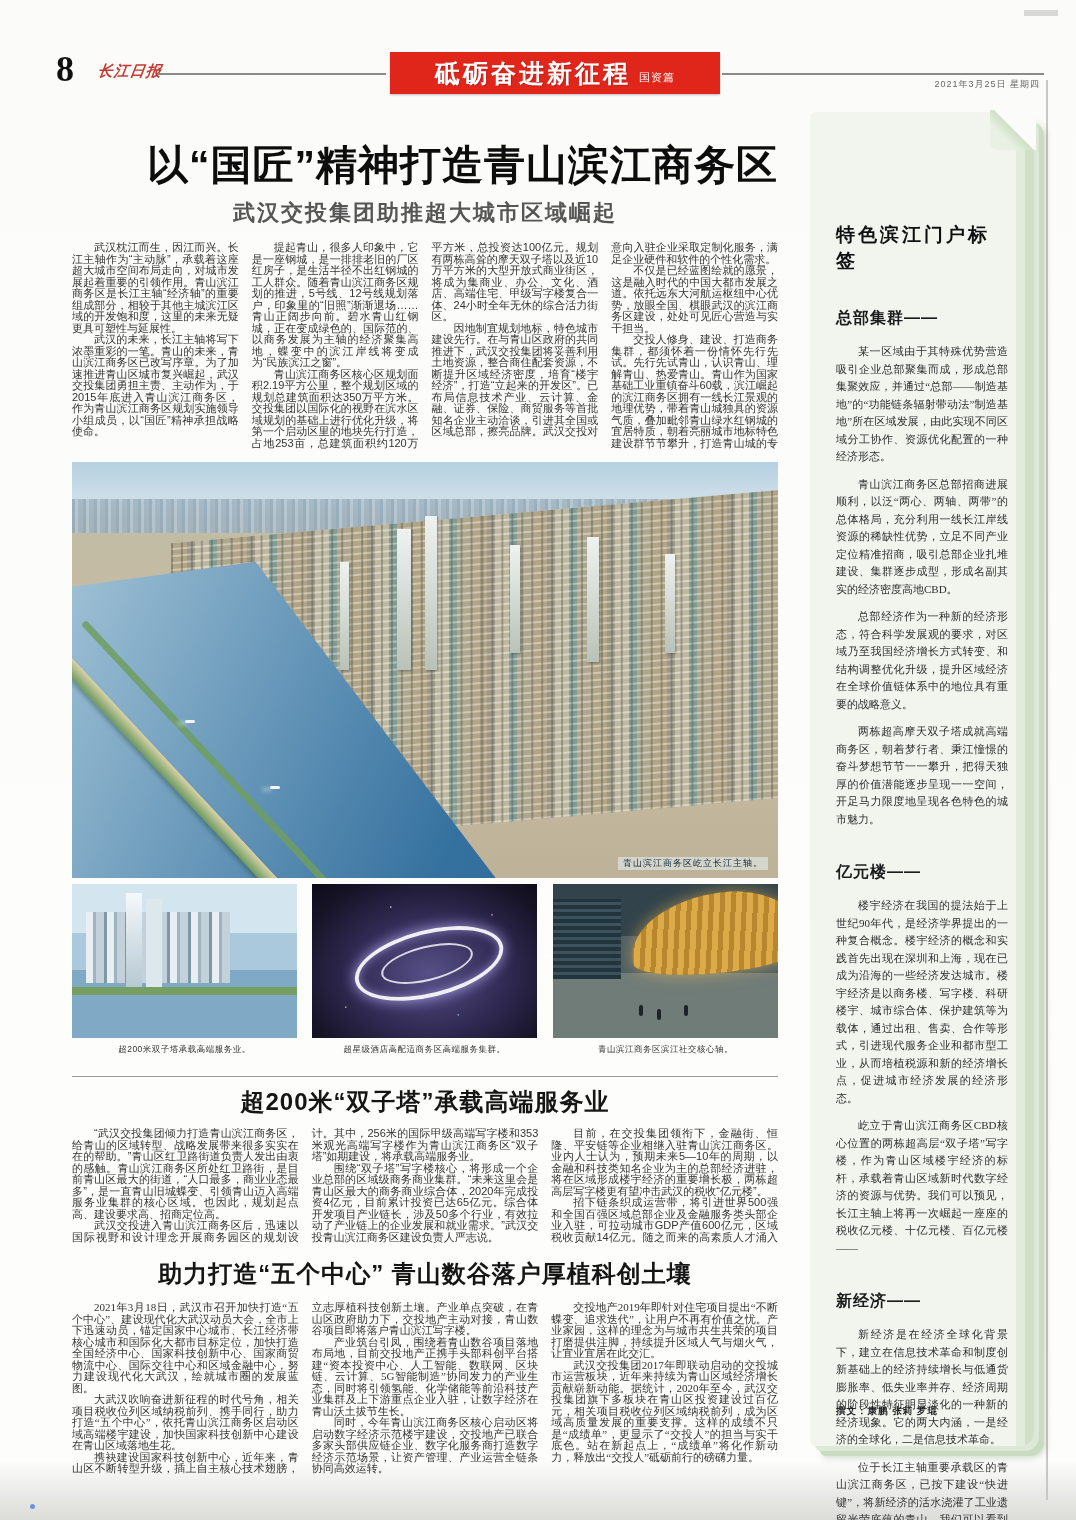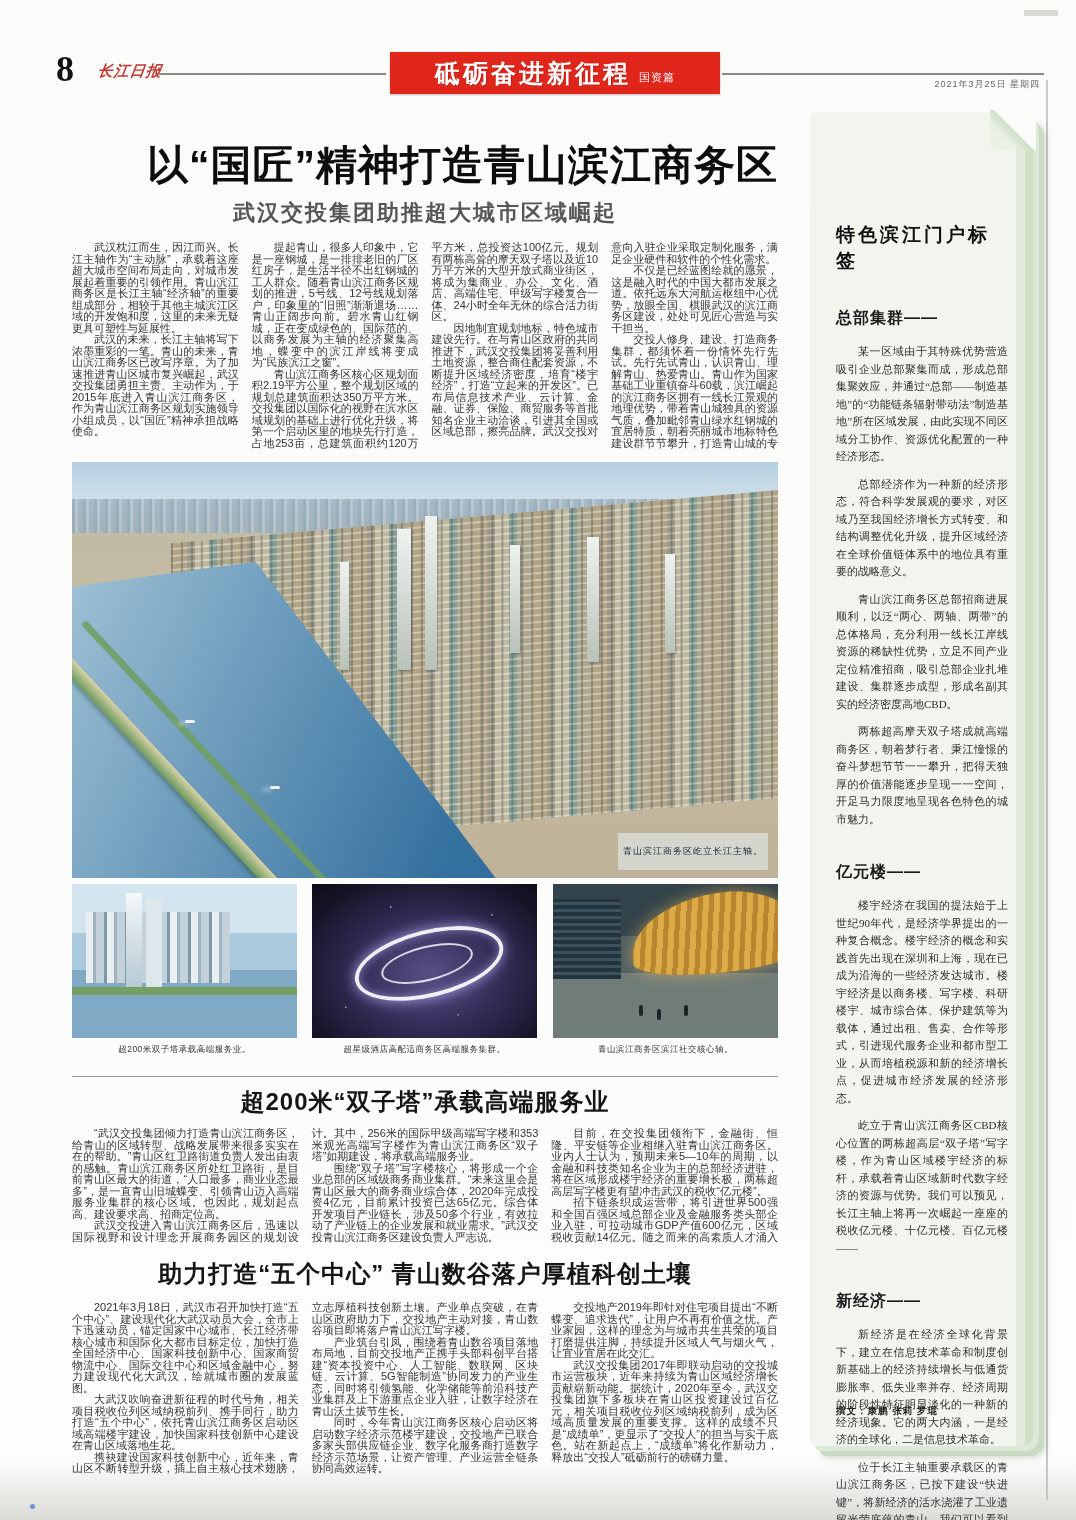--- a/index.html
+++ b/index.html
@@ -25,41 +25,41 @@
   
   .headline1{position:absolute;left:72px;top:138px;width:706px;text-align:right;
              font-size:41px;font-weight:bold;color:#0d0d0d;letter-spacing:1px;}
   .subhead{position:absolute;left:72px;top:198px;width:706px;text-align:center;
            font-size:22px;color:#3a3a3a;font-weight:bold;letter-spacing:2px;opacity:.85;}
   .body-cols{position:absolute;left:72px;width:706px;font-size:11px;line-height:11.5px;
              color:#333;text-align:justify;}
   .body-cols p{margin:0;text-indent:2em;}
   .cols4{top:242px;height:214px;column-count:4;column-gap:13px;overflow:hidden;}
   .cols3a{top:1128px;height:124px;column-count:3;column-gap:13px;overflow:hidden;}
-  .cols3b{top:1302px;height:178px;column-count:3;column-gap:13px;overflow:hidden;}
+  .cols3b{top:1302px;height:178px;column-count:3;column-gap:13px;overflow:hidden;font-family:Liberation Serif, serif;}
   
   .hero{position:absolute;left:72px;top:462px;width:706px;height:416px;overflow:hidden;
         background:linear-gradient(180deg,#b5d0e1 0,#cfdfe9 9%,#bfc9cc 13%,#c2bba4 18%,#c8bda0 60%,#bdb298 100%);}
   .hero .far{position:absolute;left:0;right:0;top:9%;height:8%;
         background:repeating-linear-gradient(90deg,#8fa6b6 0 3px,#b3c4cf 3px 6px,#9db0bd 6px 11px);opacity:.8;}
   .hero .city{position:absolute;left:14%;right:-2%;top:13%;height:74%;transform:skewY(-5deg);
         background:
          repeating-linear-gradient(90deg,rgba(60,70,66,.35) 0 2px,rgba(255,255,255,0) 2px 10px),
          repeating-linear-gradient(0deg,rgba(255,255,255,.30) 0 2px,rgba(0,0,0,.06) 2px 7px),
          repeating-linear-gradient(90deg,#bdae8e 0 16px,#a5a08c 16px 24px,#cbc4ab 24px 38px,#8ba69c 38px 46px,#b9b096 46px 60px);}
   .hero .tower{position:absolute;background:linear-gradient(180deg,#eef2f0,#b9c2b8);box-shadow:1px 1px 2px rgba(40,50,60,.4);}
   .hero .water{position:absolute;inset:0;clip-path:polygon(0 30%,26% 24%,60% 100%,0 100%);
         background:linear-gradient(115deg,#a9c8da 0%,#6f9dbd 30%,#35719f 62%,#265e8b 100%);}
   .hero .shore{position:absolute;left:-4%;top:40%;width:75%;height:14px;background:linear-gradient(180deg,#d9d2a8,#6e9b5f);
         transform:rotate(47deg);transform-origin:left top;border-radius:8px;box-shadow:0 3px 4px rgba(30,60,30,.35);}
   .hero .green{position:absolute;left:2%;top:38%;width:78%;height:7px;background:#6f9e60;opacity:.85;
         transform:rotate(47deg);transform-origin:left top;border-radius:6px;}
   .hero .boat{position:absolute;width:10px;height:3px;background:#f2f5f7;border-radius:2px;box-shadow:-8px 2px 4px rgba(255,255,255,.45);}
   .hero-caption{position:absolute;right:10px;bottom:8px;font-size:9px;color:#15293a;
-        background:rgba(230,240,246,.55);padding:12px 5px;letter-spacing:1px;}
+        background:rgba(230,240,246,.55);padding:0 5px;letter-spacing:1px;}
   
   .photo{position:absolute;top:884px;height:154px;width:225px;overflow:hidden;background:#888;}
   .p1{left:72px;background:linear-gradient(180deg,#d3e6f0 0 32%,#abc9dc 32% 56%,#7fa9c4 56% 100%);}
   .p1 .blds{position:absolute;left:6%;right:30%;top:18%;height:46%;
         background:repeating-linear-gradient(90deg,#e8eef1 0 7px,#9fb4c0 7px 10px,#c3d2da 10px 18px,#7f98a6 18px 21px);}
   .p1 .twin{position:absolute;left:24%;top:6%;width:16px;height:62%;background:linear-gradient(180deg,#f4f8fa,#b5c8d2);box-shadow:20px 6px 0 #dde8ec;}
   .p1 .bank{position:absolute;left:0;right:0;bottom:28%;height:8px;background:#76a062;}
   .p2{left:312px;background:radial-gradient(ellipse at 52% 58%,#575087 0%,#322b55 45%,#171428 80%,#0d0b18 100%);}
   .p2 .ring{position:absolute;left:18%;top:30%;width:64%;height:38%;border:4px solid rgba(255,255,255,.92);
         border-radius:50%;transform:rotate(-14deg);box-shadow:0 0 14px rgba(190,180,255,.8),inset 0 0 10px rgba(190,180,255,.6);}
@@ -187,22 +187,22 @@
     <p>交投地产2019年即针对住宅项目提出“不断蝶变、追求迭代”，让用户不再有价值之忧。产业家园，这样的理念为与城市共生共荣的项目打磨提供注脚，持续提升区域人气与烟火气，让宜业宜居在此交汇。</p>
     <p>武汉交投集团2017年即联动启动的交投城市运营板块，近年来持续为青山区域经济增长贡献崭新动能。据统计，2020年至今，武汉交投集团旗下多板块在青山区投资建设过百亿元，相关项目税收位列区域纳税前列，成为区域高质量发展的重要支撑。这样的成绩不只是“成绩单”，更显示了“交投人”的担当与实干底色。站在新起点上，“成绩单”将化作新动力，释放出“交投人”砥砺前行的磅礴力量。</p>
   </div>
 
   <div class="sidebar">
     <div class="sb-inner">
       <div class="sb-title">特色滨江门户标签</div>
 
       <div class="sb-head">总部集群——</div>
       <p class="sb-p">某一区域由于其特殊优势营造吸引企业总部聚集而成，形成总部集聚效应，并通过“总部——制造基地”的“功能链条辐射带动法”制造基地”所在区域发展，由此实现不同区域分工协作、资源优化配置的一种经济形态。</p>
+      <p class="sb-p">青山滨江商务区总部招商进展顺利，以泛“两心、两轴、两带”的总体格局，充分利用一线长江岸线资源的稀缺性优势，立足不同产业定位精准招商，吸引总部企业扎堆建设、集群逐步成型，形成名副其实的经济密度高地CBD。</p>
       <p class="sb-p">总部经济作为一种新的经济形态，符合科学发展观的要求，对区域乃至我国经济增长方式转变、和结构调整优化升级，提升区域经济在全球价值链体系中的地位具有重要的战略意义。</p>
-      <p class="sb-p">青山滨江商务区总部招商进展顺利，以泛“两心、两轴、两带”的总体格局，充分利用一线长江岸线资源的稀缺性优势，立足不同产业定位精准招商，吸引总部企业扎堆建设、集群逐步成型，形成名副其实的经济密度高地CBD。</p>
       <p class="sb-p">两栋超高摩天双子塔成就高端商务区，朝着梦行者、秉江憧憬的奋斗梦想节节一一攀升，把得天独厚的价值潜能逐步呈现一一空间，开足马力限度地呈现各色特色的城市魅力。</p>
 
       <div class="sb-head">亿元楼——</div>
       <p class="sb-p">楼宇经济在我国的提法始于上世纪90年代，是经济学界提出的一种复合概念。楼宇经济的概念和实践首先出现在深圳和上海，现在已成为沿海的一些经济发达城市。楼宇经济是以商务楼、写字楼、科研楼宇、城市综合体、保护建筑等为载体，通过出租、售卖、合作等形式，引进现代服务企业和都市型工业，从而培植税源和新的经济增长点，促进城市经济发展的经济形态。</p>
       <p class="sb-p">屹立于青山滨江商务区CBD核心位置的两栋超高层“双子塔”写字楼，作为青山区域楼宇经济的标杆，承载着青山区域新时代数字经济的资源与优势。我们可以预见，长江主轴上将再一次崛起一座座的税收亿元楼、十亿元楼、百亿元楼——</p>
 
       <div class="sb-head">新经济——</div>
       <p class="sb-p">新经济是在经济全球化背景下，建立在信息技术革命和制度创新基础上的经济持续增长与低通货膨胀率、低失业率并存、经济周期的阶段性特征明显淡化的一种新的经济现象。它的两大内涵，一是经济的全球化，二是信息技术革命。</p>
       <p class="sb-p">位于长江主轴重要承载区的青山滨江商务区，已按下建设“快进键”，将新经济的活水浇灌了工业遗留光荣底蕴的青山。我们可以看到充满信息化新理念的蓝图表现设计，将商业、学习、办公交通为主的城市设计策略综合洽贴，高效的区域基础设施规划，以城市发展对标准、水资源以及碳排放的需求，通过智能设计以及高效能策略，青山滨江商务区的绿色开发模式将成为高品质的低碳智慧可持续发展城市空间的典范。</p>
 

